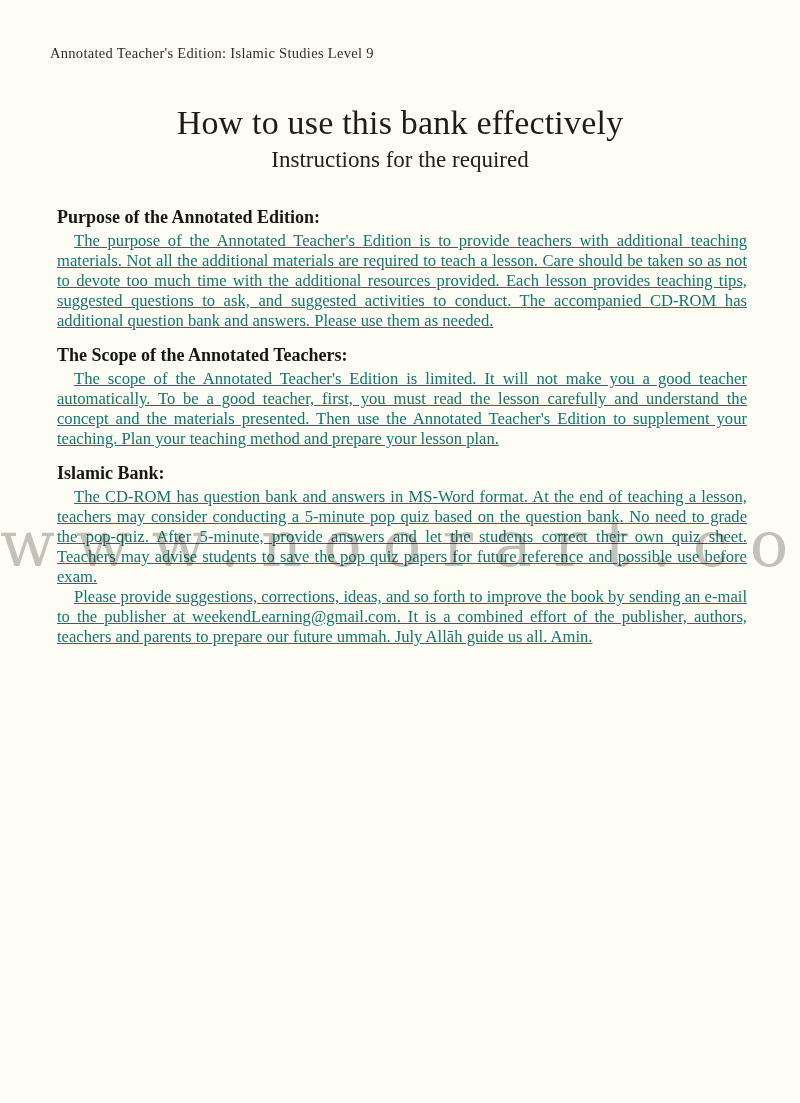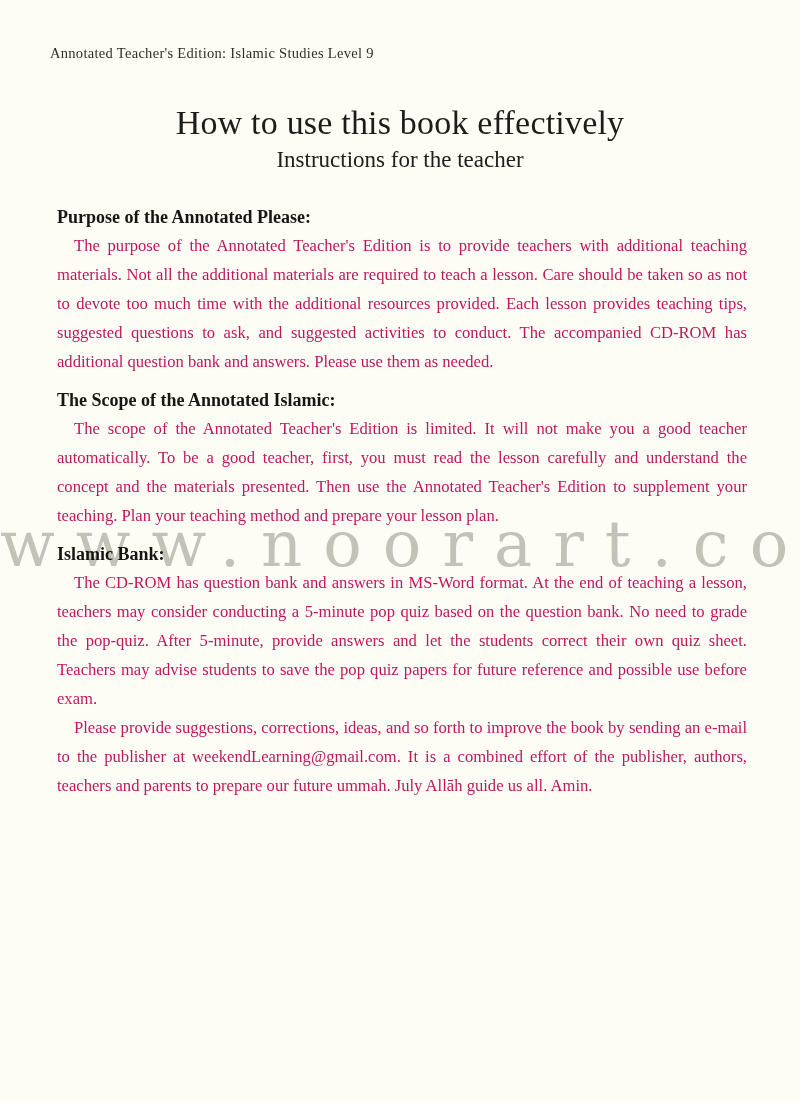--- a/index.html
+++ b/index.html
@@ -57,24 +57,25 @@
     margin: 13px 0 3px 0;
     font-size: 18px;
     line-height: 22px;
     font-weight: bold;
     color: #161612;
   }
   .section:first-child .section-heading { margin-top: 0; }
   .section-body {
     margin: 0;
     font-size: 16.6px;
-    line-height: 29px;
+    line-height: 20px;
     text-align: justify;
     text-indent: 17px;
-    color: #be185d;
+    color: #0f766e;
+    text-decoration: underline;
   }
   .watermark {
     position: absolute;
     top: 512px;
     left: 0;
     width: 800px;
     font-family: "DejaVu Serif", serif;
     font-size: 64px;
     line-height: 1;
     letter-spacing: 21px;
@@ -86,33 +87,33 @@
   }
 </style>
 </head>
 <body>
 
 <div class="page">
 
   <div class="running-header">Annotated Teacher's Edition: Islamic Studies Level 9</div>
 
   <div class="title-block">
-    <h1 class="doc-title">How to use this book effectively</h1>
-    <h2 class="doc-subtitle">Instructions for the teacher</h2>
+    <h1 class="doc-title">How to use this bank effectively</h1>
+    <h2 class="doc-subtitle">Instructions for the required</h2>
   </div>
 
   <div class="content">
 
     <div class="section">
-      <h3 class="section-heading">Purpose of the Annotated Please:</h3>
+      <h3 class="section-heading">Purpose of the Annotated Edition:</h3>
       <p class="section-body">The purpose of the Annotated Teacher's Edition is to provide teachers with additional teaching materials. Not all the additional materials are required to teach a lesson. Care should be taken so as not to devote too much time with the additional resources provided. Each lesson provides teaching tips, suggested questions to ask, and suggested activities to conduct. The accompanied CD-ROM has additional question bank and answers. Please use them as needed.</p>
     </div>
 
     <div class="section">
-      <h3 class="section-heading">The Scope of the Annotated Islamic:</h3>
+      <h3 class="section-heading">The Scope of the Annotated Teachers:</h3>
       <p class="section-body">The scope of the Annotated Teacher's Edition is limited. It will not make you a good teacher automatically. To be a good teacher, first, you must read the lesson carefully and understand the concept and the materials presented. Then use the Annotated Teacher's Edition to supplement your teaching. Plan your teaching method and prepare your lesson plan.</p>
     </div>
 
     <div class="section">
       <h3 class="section-heading">Islamic Bank:</h3>
       <p class="section-body">The CD-ROM has question bank and answers in MS-Word format. At the end of teaching a lesson, teachers may consider conducting a 5-minute pop quiz based on the question bank. No need to grade the pop-quiz. After 5-minute, provide answers and let the students correct their own quiz sheet. Teachers may advise students to save the pop quiz papers for future reference and possible use before exam.</p>
     </div>
 
     <div class="section">
       <p class="section-body">Please provide suggestions, corrections, ideas, and so forth to improve the book by sending an e-mail to the publisher at weekendLearning@gmail.com. It is a combined effort of the publisher, authors, teachers and parents to prepare our future ummah. July Allāh guide us all. Amin.</p>

